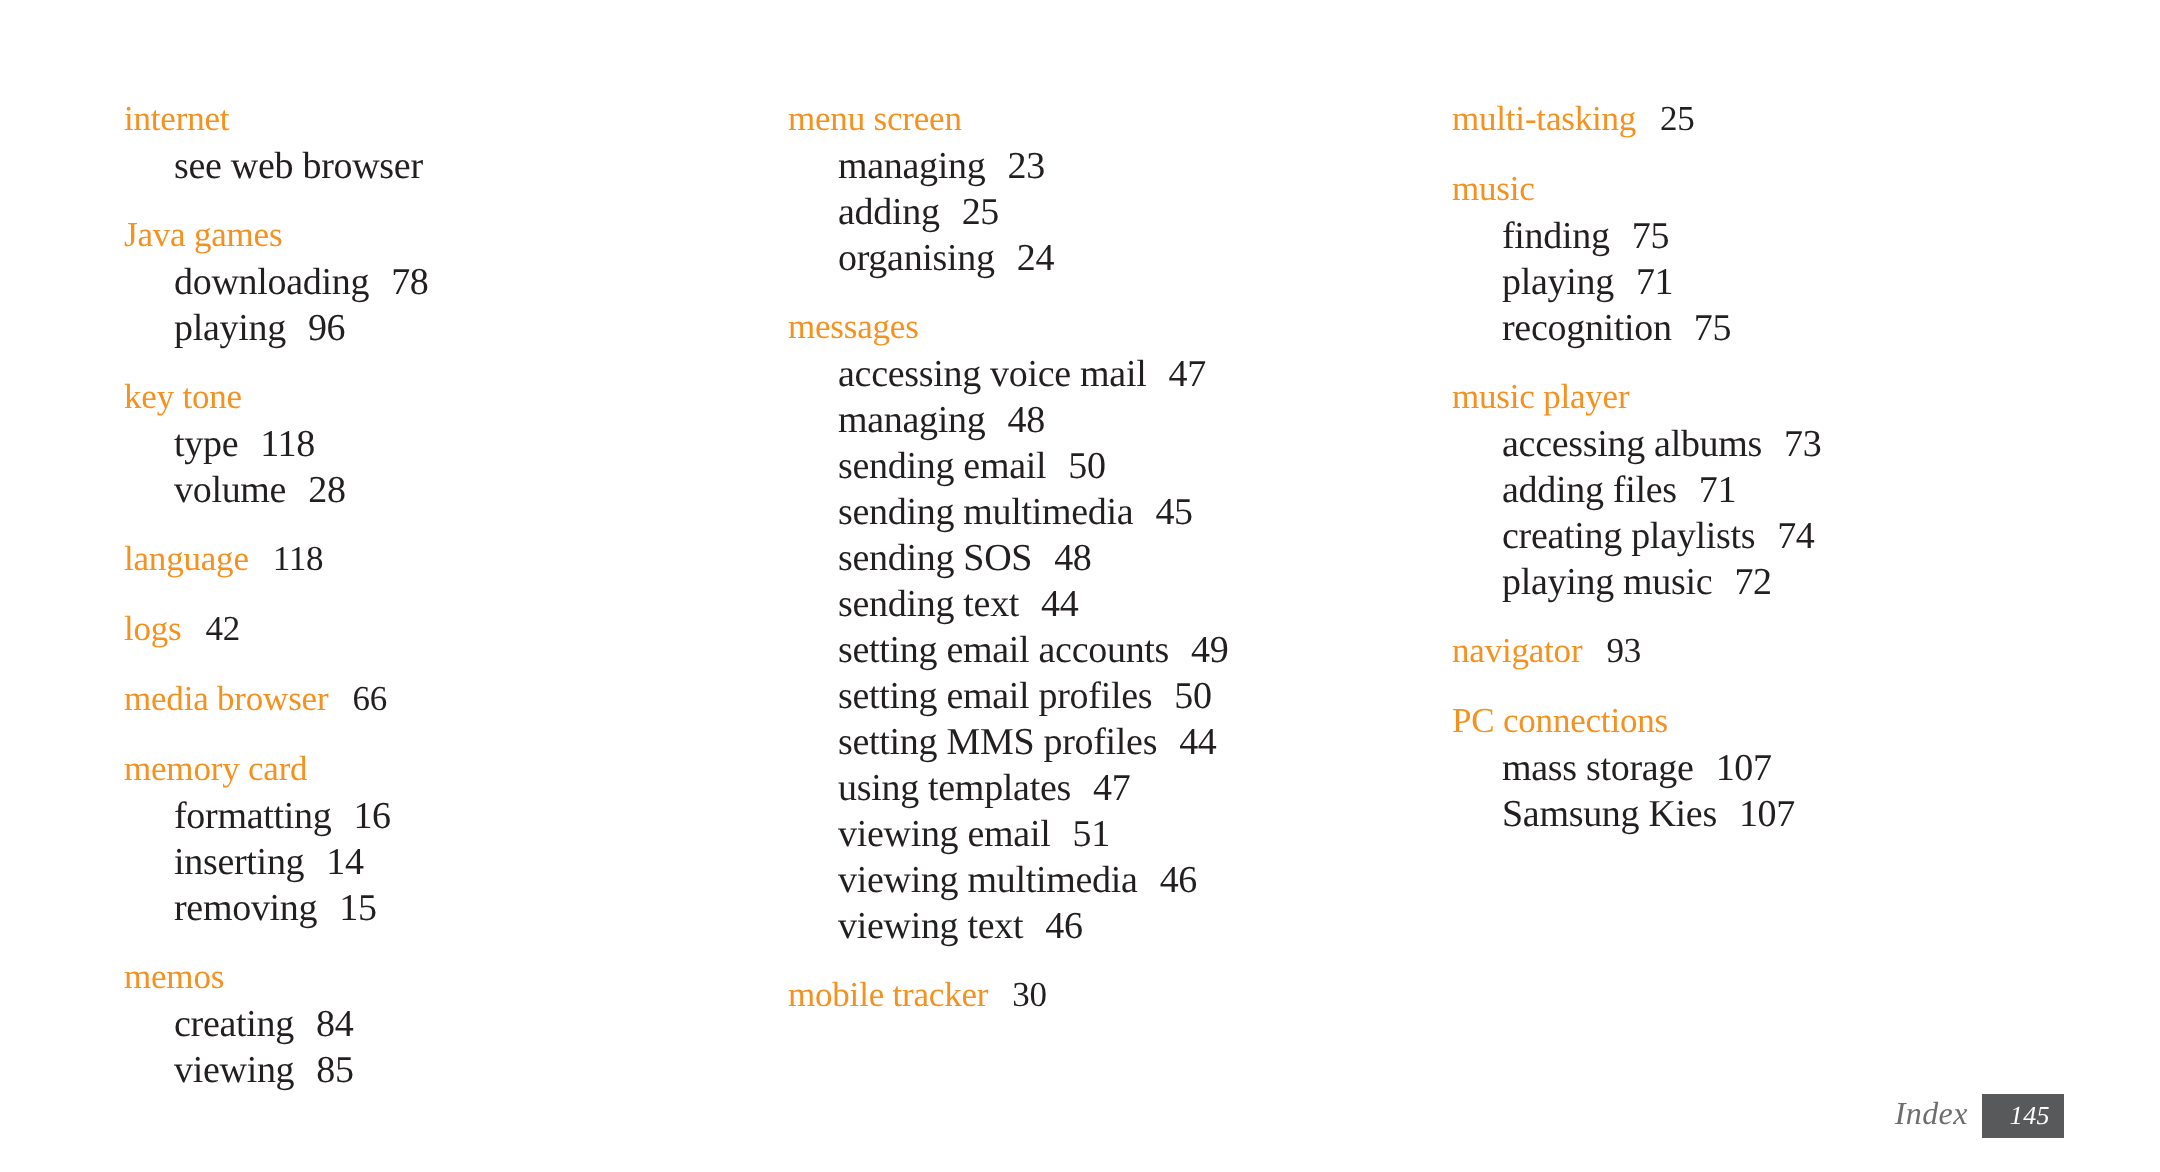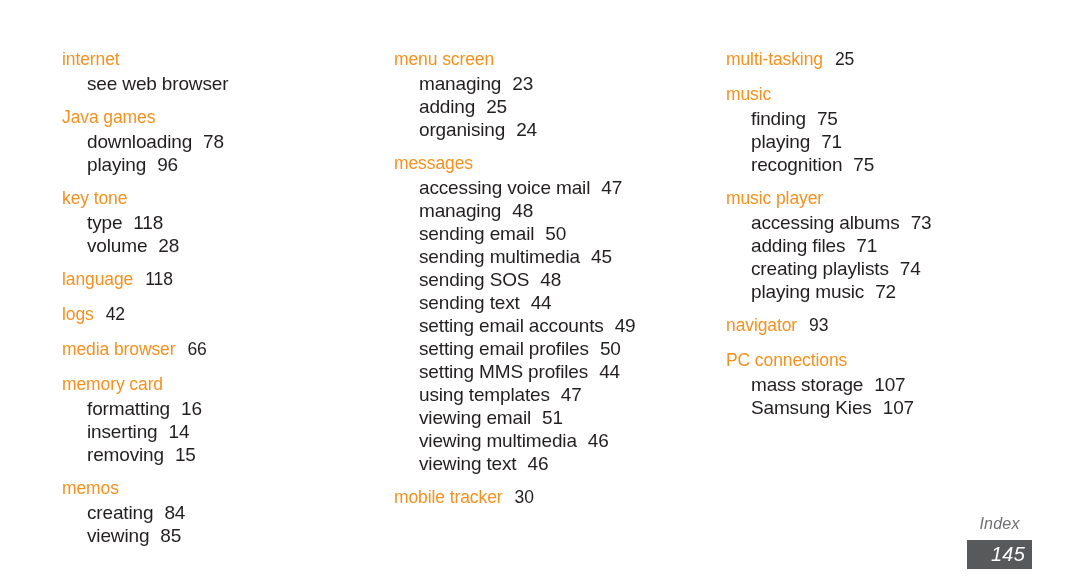--- a/index.html
+++ b/index.html
@@ -15,20 +15,21 @@
     font-family: "Liberation Sans", "DejaVu Sans", sans-serif;
     color: #231f20;
     position: relative;
   }
 
   #page {
     position: relative;
     width: 1080px;
     height: 586px;
     background: #ffffff;
+    font-family: Liberation Serif, serif;
   }
 
   
   .index-columns {
     position: absolute;
     left: 62px;
     top: 46px;
     width: 970px;
     display: flex;
     flex-direction: row;
@@ -79,35 +80,34 @@
   }
 
   
   .page-footer {
     position: absolute;
     right: 48px;
     bottom: 17px;
     display: flex;
     align-items: center;
     gap: 7px;
-    flex-direction: column;
   }
   .footer-label {
     font-style: italic;
     font-size: 16px;
     color: #6d6e70;
     letter-spacing: 0.2px;
   }
   .footer-pagebox {
     background: #58595b;
     color: #ffffff;
     font-style: italic;
-    font-size: 20px;
+    font-size: 13px;
     line-height: 1;
-    padding: 4px 7px 5px 24px;
+    padding: 4px 7px 5px 14px;
     letter-spacing: 0.2px;
   }
 </style>
 </head>
 <body>
 
 <div id="page">
 
   <div class="index-columns">
 

